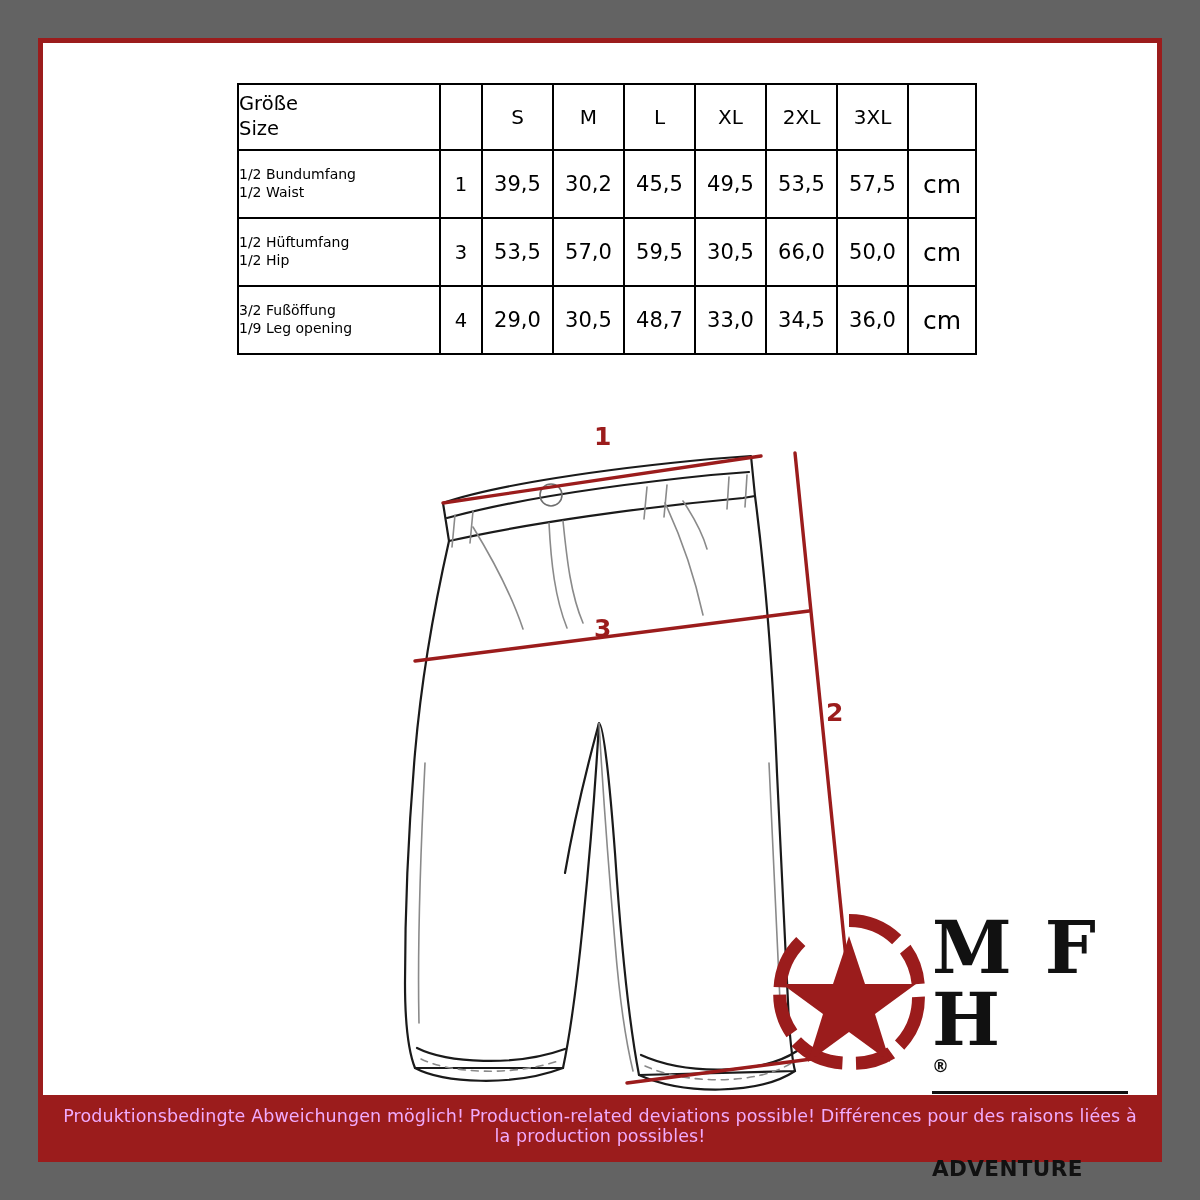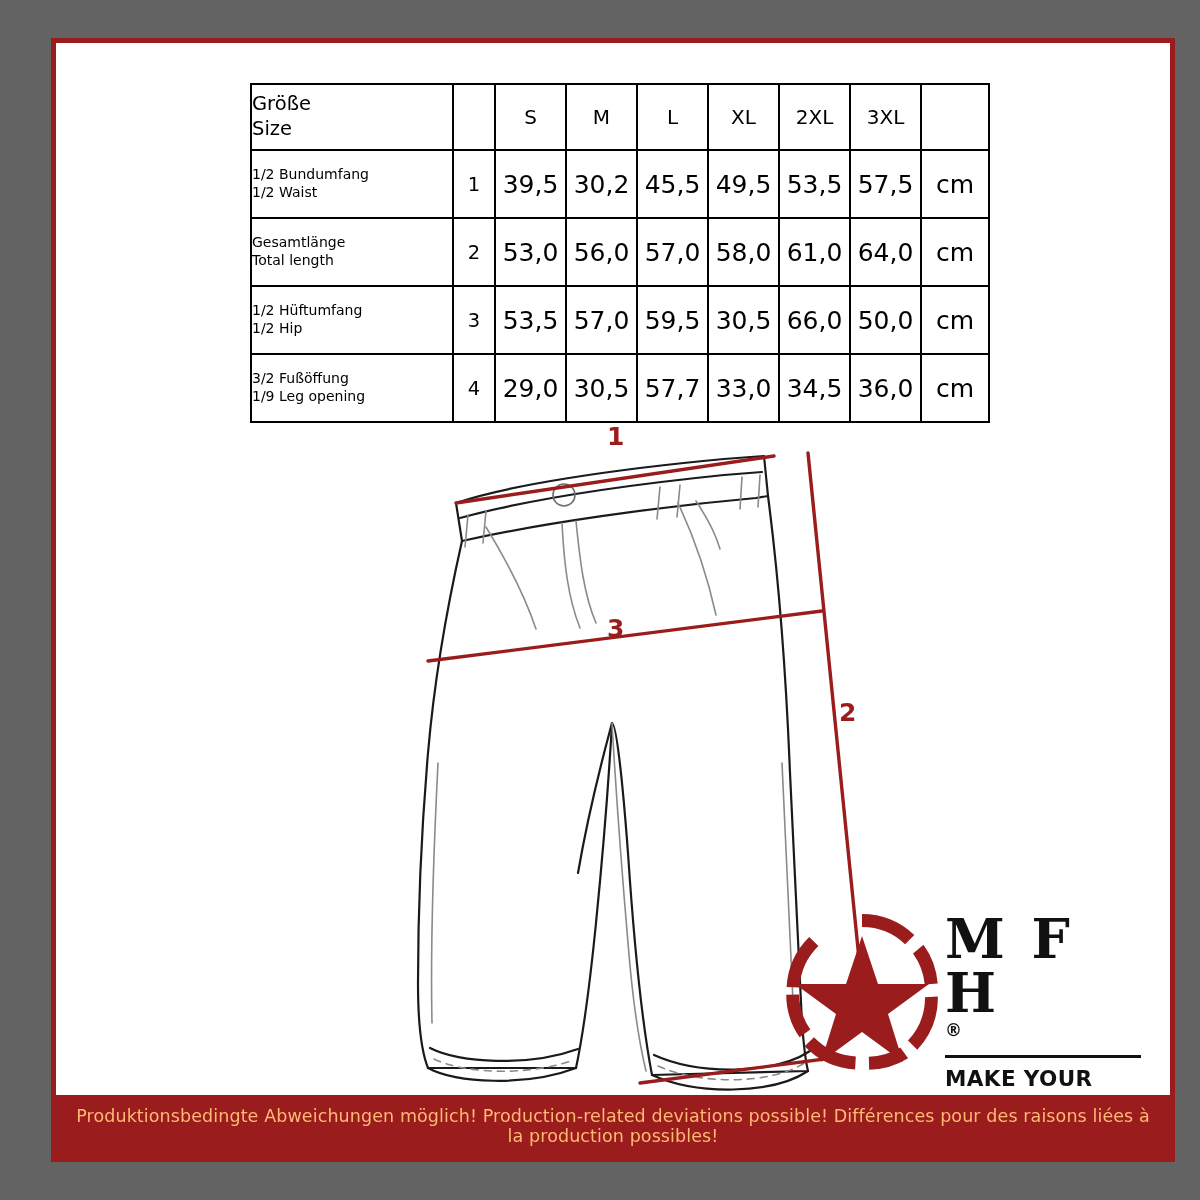--- a/index.html
+++ b/index.html
@@ -23,21 +23,20 @@
   
   #frame {
     position: absolute;
     left: 38px;
     top: 38px;
     width: 1124px;
     height: 1124px;
     border: 5px solid #9b1c1c;
     background: #ffffff;
     box-sizing: border-box;
-    margin-left: 13px;
   }
   #inner {
     position: absolute;
     left: 0;
     top: 0;
     right: 0;
     bottom: 0;
     background: #ffffff;
   }
 
@@ -54,21 +53,21 @@
     table-layout: fixed;
     font-family: "DejaVu Sans", "Liberation Sans", sans-serif;
   }
   table.size-table td, table.size-table th {
     border: 2px solid #000000;
     padding: 0;
     font-weight: normal;
   }
   .c-label { width: 262px; text-align: left; padding: 7px 0 7px 10px; font-size: 14px; line-height: 1.28; }
   .c-num   { width: 40px;  text-align: center; font-size: 19.5px; }
-  .c-val   { width: 69px;  text-align: center; font-size: 25px; }
+  .c-val   { width: 69px;  text-align: center; font-size: 21px; }
   .c-unit  { width: 66px;  text-align: center; font-size: 25px; }
   .hdr-size { text-align: center; font-size: 20px; font-weight: bold; }
   .hdr-label { text-align: left; padding: 7px 0 7px 10px; font-size: 19.5px; line-height: 1.28; }
   .lbl-line { display: block; white-space: nowrap; }
   tr.row-h { height: 66px; }
   tr.row-d { height: 68px; }
 
   
   #illustration {
     position: absolute;
@@ -97,21 +96,21 @@
   #logo .wordmark {
     position: absolute;
     left: 163px;
     top: 8px;
     width: 200px;
     color: #111;
   }
   .mfh-text {
     font-family: "DejaVu Serif", "Liberation Serif", serif;
     font-weight: bold;
-    font-size: 54px;
+    font-size: 72px;
     letter-spacing: 4px;
     line-height: 1;
     display: inline-block;
   }
   .reg-mark {
     font-family: "DejaVu Sans", "Liberation Sans", sans-serif;
     font-size: 17px;
     vertical-align: super;
     font-weight: bold;
   }
@@ -131,21 +130,21 @@
   }
 
   
   #footer-note {
     position: absolute;
     left: 0;
     right: 0;
     bottom: 0;
     height: 62px;
     background: #9b1c1c;
-    color: #fdba74;
+    color: #f0abfc;
     display: flex;
     align-items: center;
     justify-content: center;
     font-size: 17.5px;
     letter-spacing: 0.1px;
     text-align: center;
     padding: 0 10px;
     box-sizing: border-box;
   }
   .dim-num {
@@ -188,34 +187,20 @@
               <td class="c-num">1</td>
               <td class="c-val">39,5</td>
               <td class="c-val">30,2</td>
               <td class="c-val">45,5</td>
               <td class="c-val">49,5</td>
               <td class="c-val">53,5</td>
               <td class="c-val">57,5</td>
               <td class="c-unit">cm</td>
             </tr>
 
-            <tr class="row-d">
-              <td class="c-label">
-                <span class="lbl-line">Gesamtlänge</span>
-                <span class="lbl-line">Total length</span>
-              </td>
-              <td class="c-num">2</td>
-              <td class="c-val">53,0</td>
-              <td class="c-val">56,0</td>
-              <td class="c-val">57,0</td>
-              <td class="c-val">58,0</td>
-              <td class="c-val">61,0</td>
-              <td class="c-val">64,0</td>
-              <td class="c-unit">cm</td>
-            </tr>
 
             <tr class="row-d">
               <td class="c-label">
                 <span class="lbl-line">1/2 Hüftumfang</span>
                 <span class="lbl-line">1/2 Hip</span>
               </td>
               <td class="c-num">3</td>
               <td class="c-val">53,5</td>
               <td class="c-val">57,0</td>
               <td class="c-val">59,5</td>
@@ -226,21 +211,21 @@
             </tr>
 
             <tr class="row-d">
               <td class="c-label">
                 <span class="lbl-line">3/2 Fußöffung</span>
                 <span class="lbl-line">1/9 Leg opening</span>
               </td>
               <td class="c-num">4</td>
               <td class="c-val">29,0</td>
               <td class="c-val">30,5</td>
-              <td class="c-val">57,7</td>
+              <td class="c-val">48,7</td>
               <td class="c-val">33,0</td>
               <td class="c-val">34,5</td>
               <td class="c-val">36,0</td>
               <td class="c-unit">cm</td>
             </tr>
           </tbody>
         </table>
       </div>
 
       <div id="illustration">

